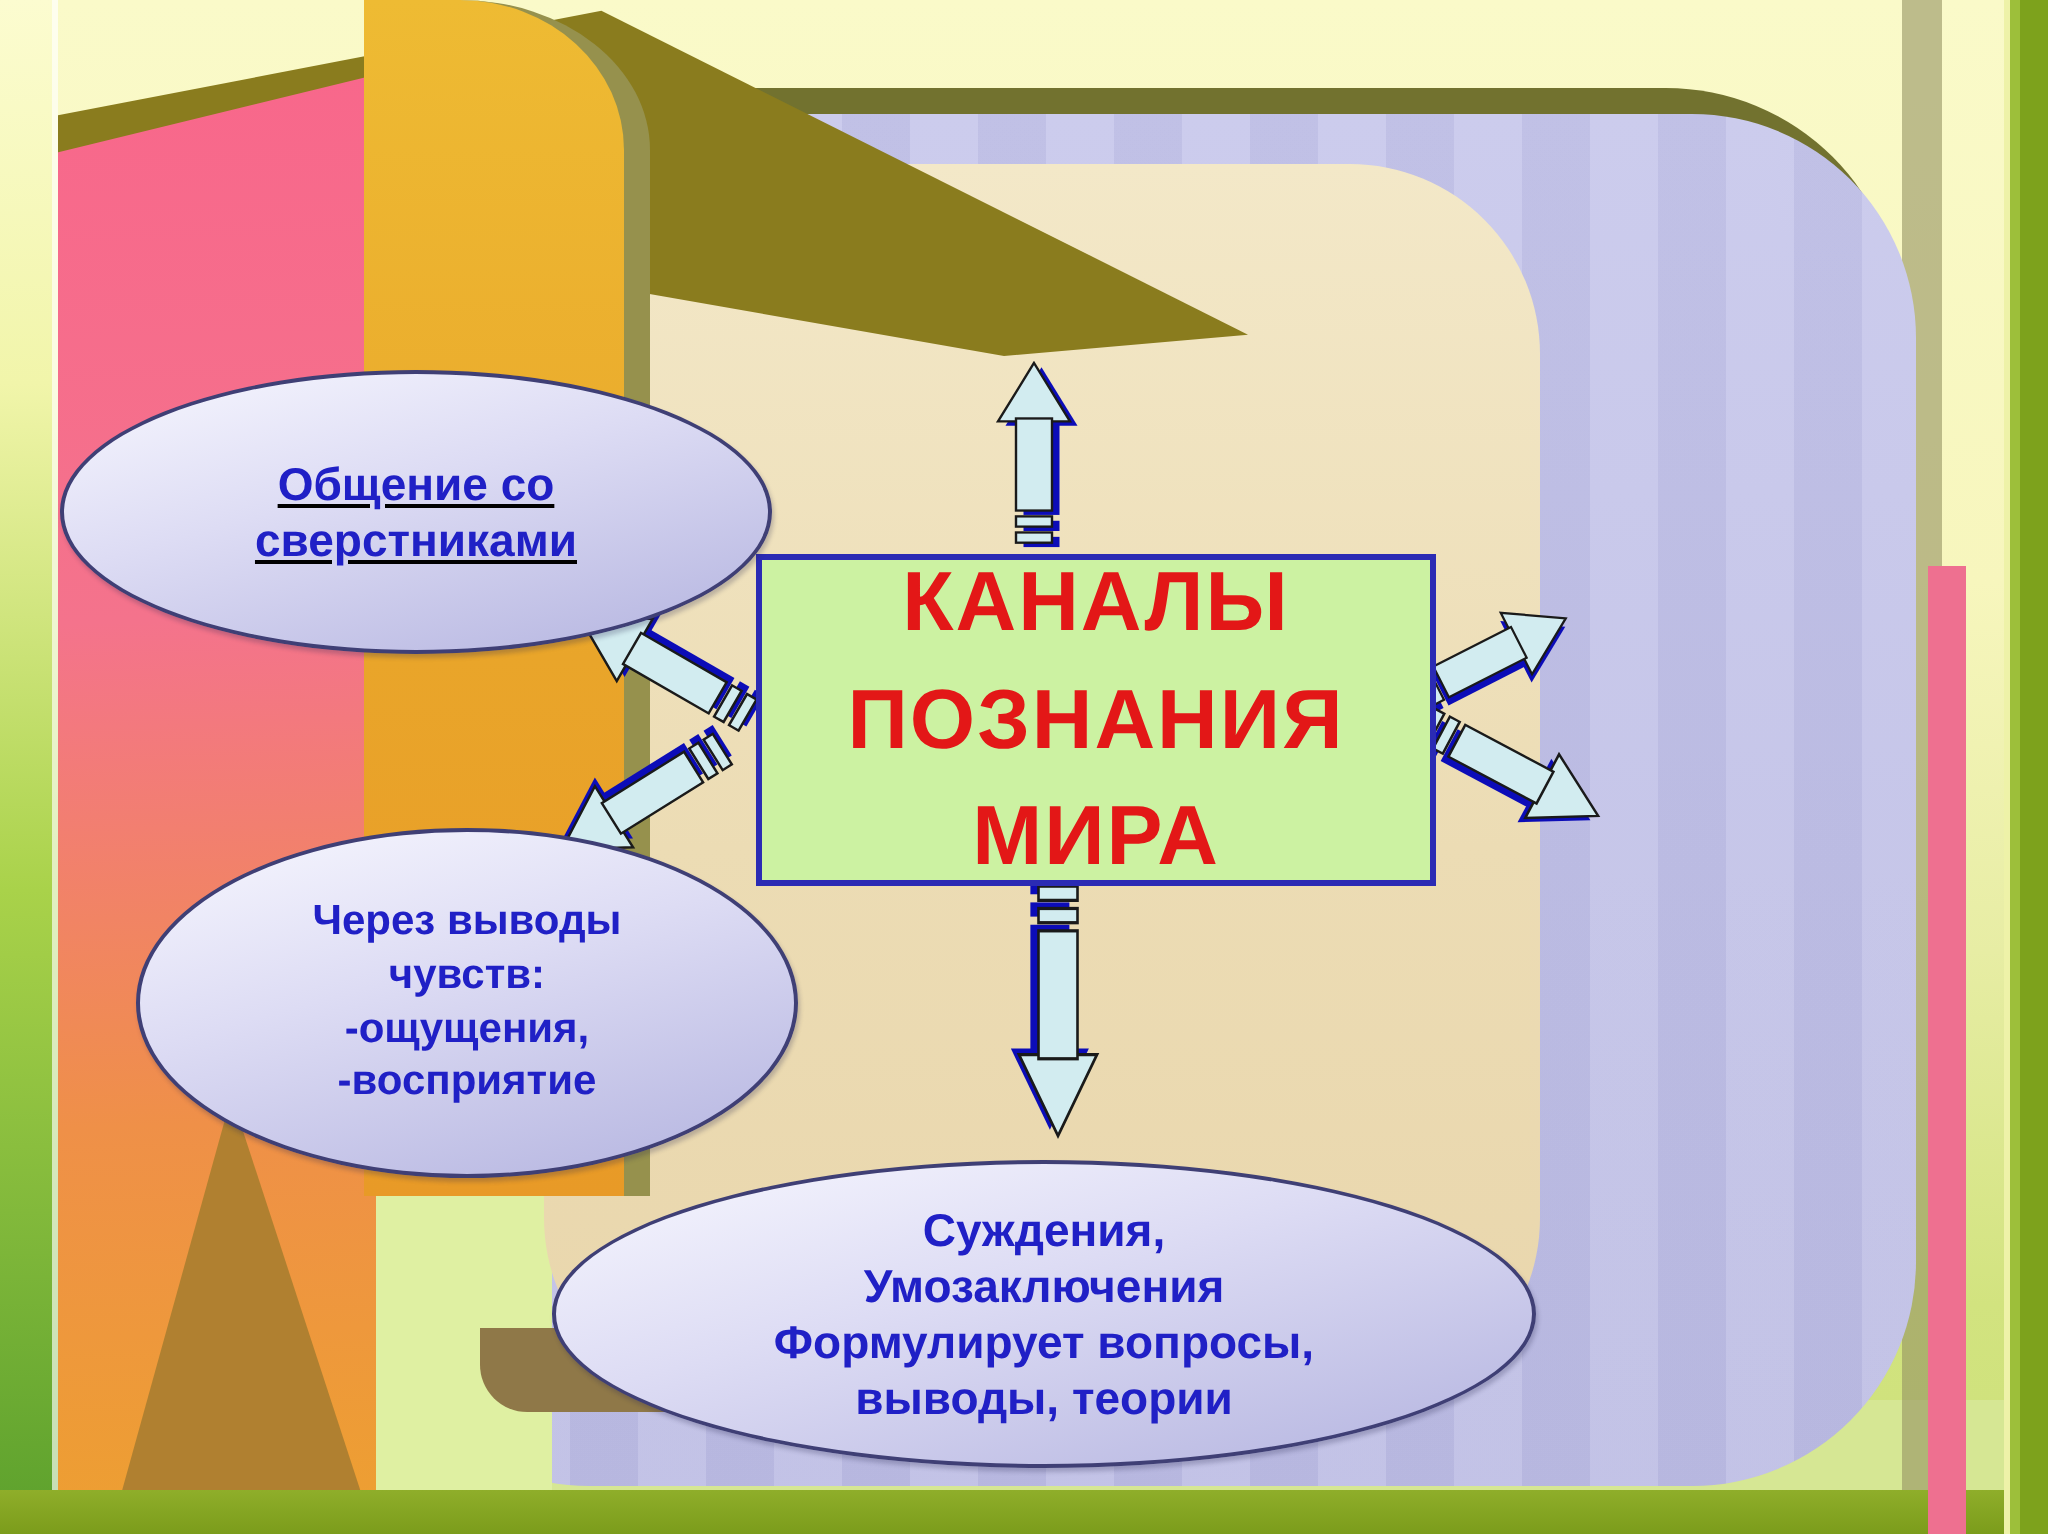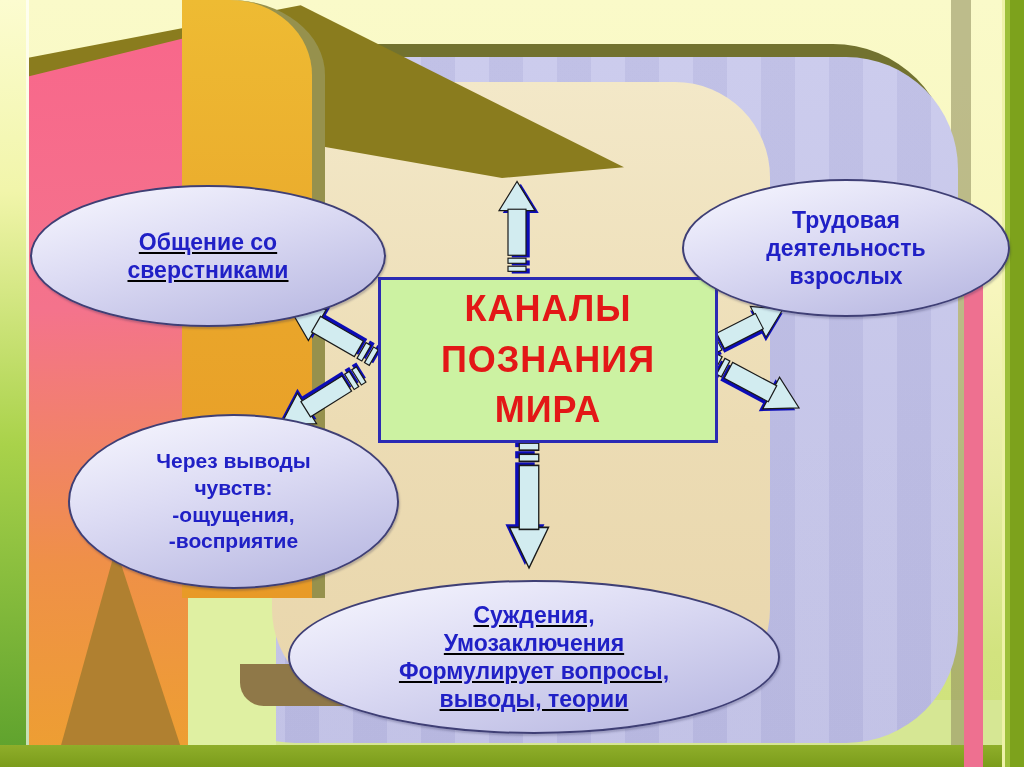--- a/index.html
+++ b/index.html
@@ -49,25 +49,25 @@
   #node-top{left:262px;top:31px;width:517px;height:156px;}
   #node-top .label{font-size:24px;}
   #node-top-left{left:30px;top:185px;width:352px;height:138px;text-decoration:underline;}
   #node-top-left .label{font-size:23px;}
   #node-top-right{left:682px;top:179px;width:324px;height:134px;}
   #node-top-right .label{font-size:23px;}
   #node-bottom-left{left:68px;top:414px;width:327px;height:171px;}
   #node-bottom-left .label{font-size:21px;line-height:1.28;}
   #node-bottom-right{left:681px;top:410px;width:296px;height:137px;}
   #node-bottom-right .label{font-size:28px;}
-  #node-bottom{left:288px;top:580px;width:488px;height:150px;text-decoration:underline;}
+  #node-bottom{left:276px;top:580px;width:488px;height:150px;}
   #node-bottom .label{font-size:23px;}
   #central-box{position:absolute;left:378px;top:277px;width:334px;height:160px;z-index:12;
     background:#ccf2a2;border:3px solid #2b2bb4;display:flex;align-items:center;justify-content:center;}
-  #central-box .box-text{color:#e31717;font-weight:bold;font-size:36px;line-height:1.4;
+  #central-box .box-text{color:#e31717;font-weight:bold;font-size:42px;line-height:1.4;
     text-align:center;white-space:pre-line;letter-spacing:1px;}
   .arrow{position:absolute;z-index:11;overflow:visible;}
   #arrow-up{left:493px;top:180px;width:48px;height:95px;}
   #arrow-down{left:503px;top:438px;width:52px;height:132px;transform:rotate(180deg);}
   #arrow-upper-left{left:309px;top:283px;width:48px;height:102px;transform:rotate(-60deg);}
   #arrow-lower-left{left:298px;top:349px;width:48px;height:100px;transform:rotate(-122deg);}
   #arrow-upper-right{left:721px;top:284px;width:46px;height:90px;transform:rotate(63deg);}
   #arrow-lower-right{left:731px;top:333px;width:48px;height:103px;transform:rotate(118deg);}
 </style>
 </head>
@@ -133,25 +133,20 @@
   <div id="central-box">
     <div class="box-text">КАНАЛЫ
 ПОЗНАНИЯ
 МИРА</div>
   </div>
 
   <div class="node" id="node-top-left">
     <div class="label">Общение со
 сверстниками</div>
   </div>
-  <div class="node" id="node-top-right">
-    <div class="label">Трудовая
-деятельность
-взрослых</div>
-  </div>
   <div class="node" id="node-bottom-left">
     <div class="label">Через выводы
 чувств:
 -ощущения,
 -восприятие</div>
   </div>
   <div class="node" id="node-bottom">
     <div class="label">Суждения,
 Умозаключения
 Формулирует вопросы,

